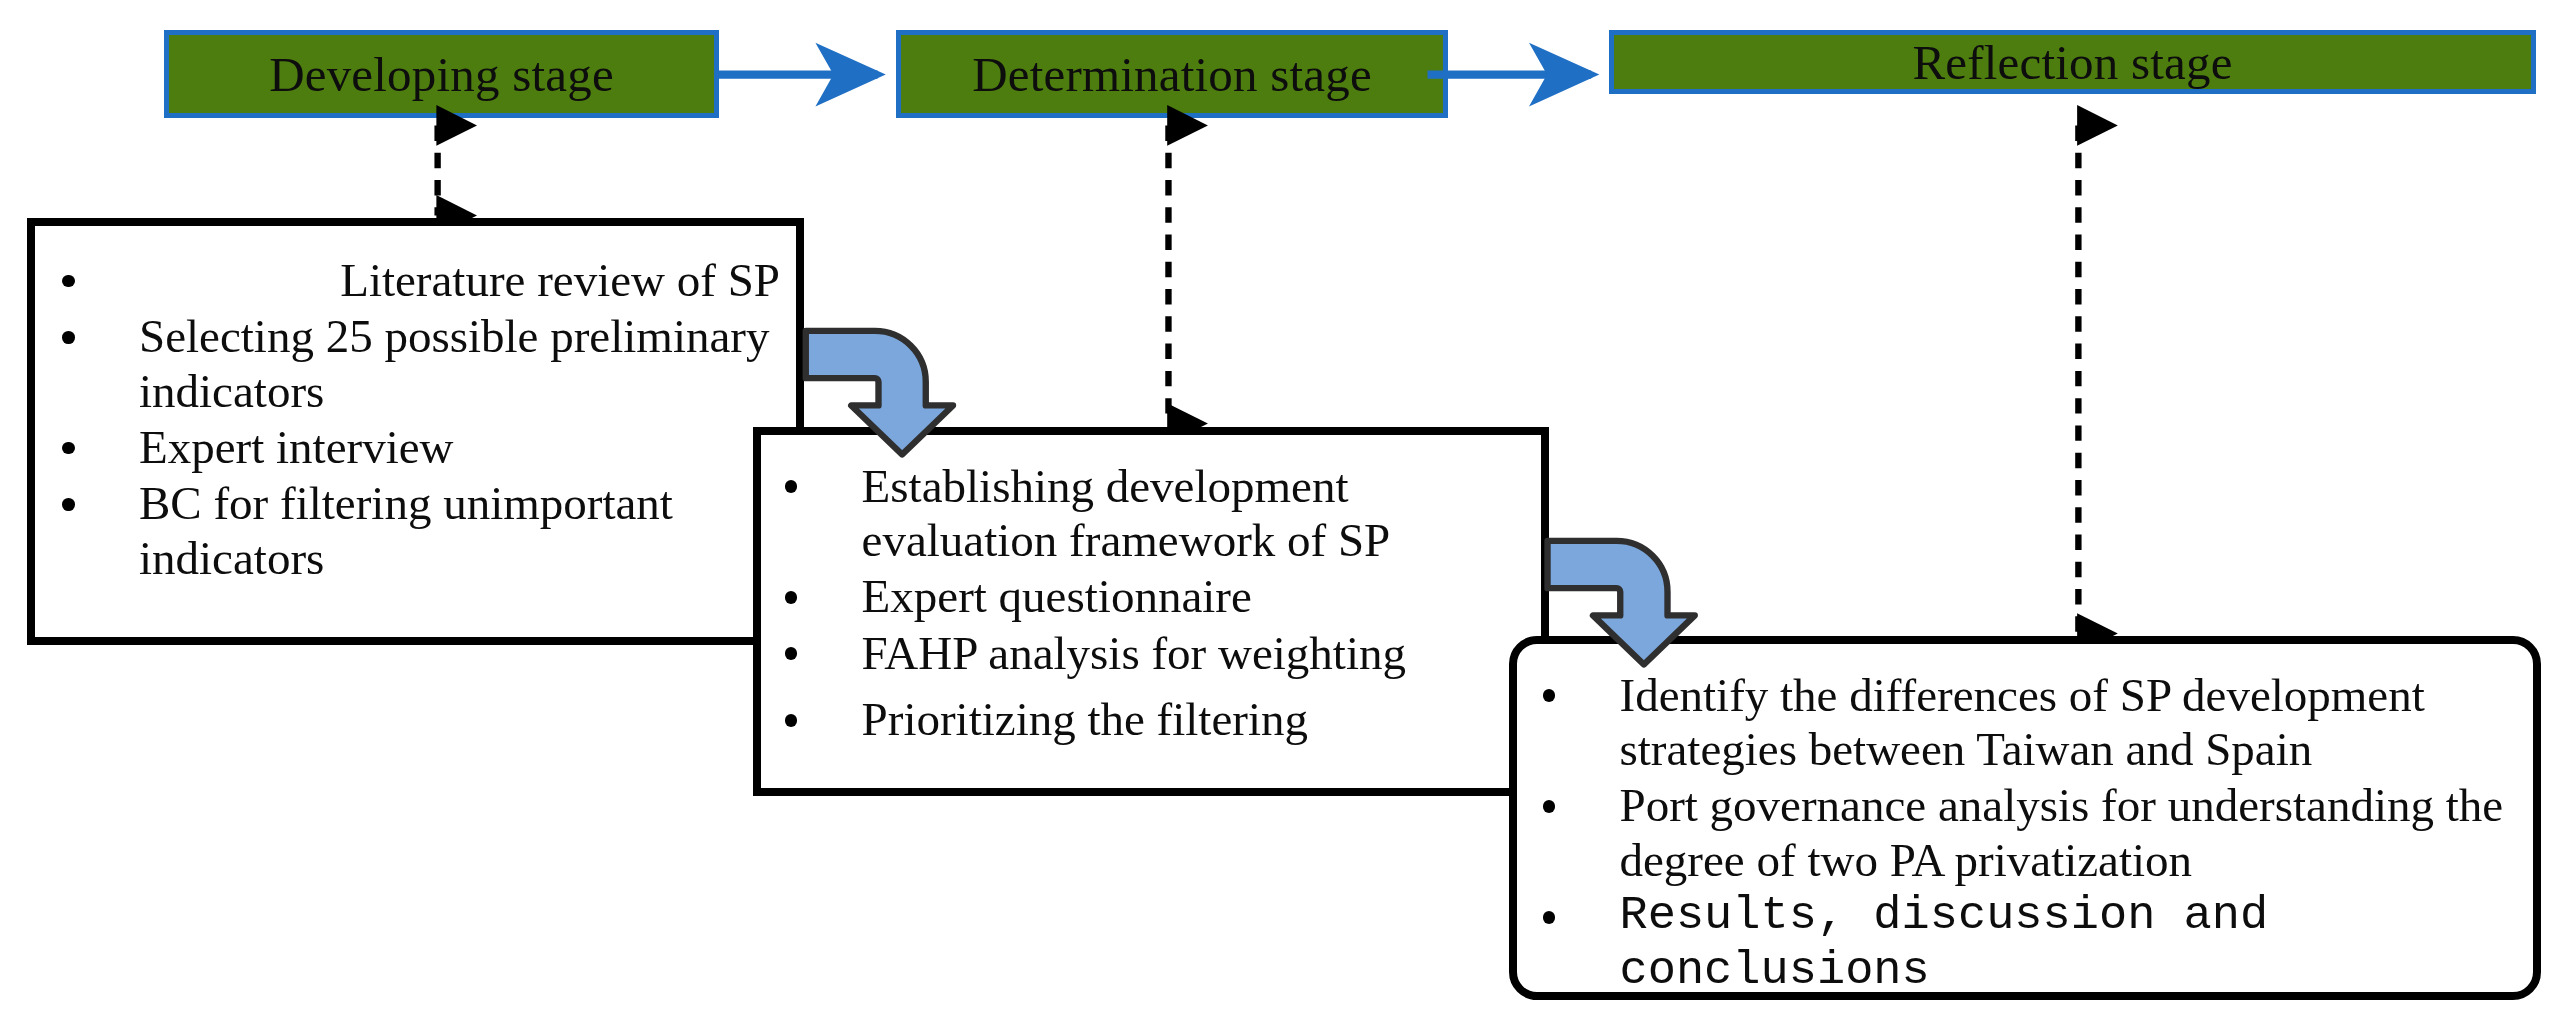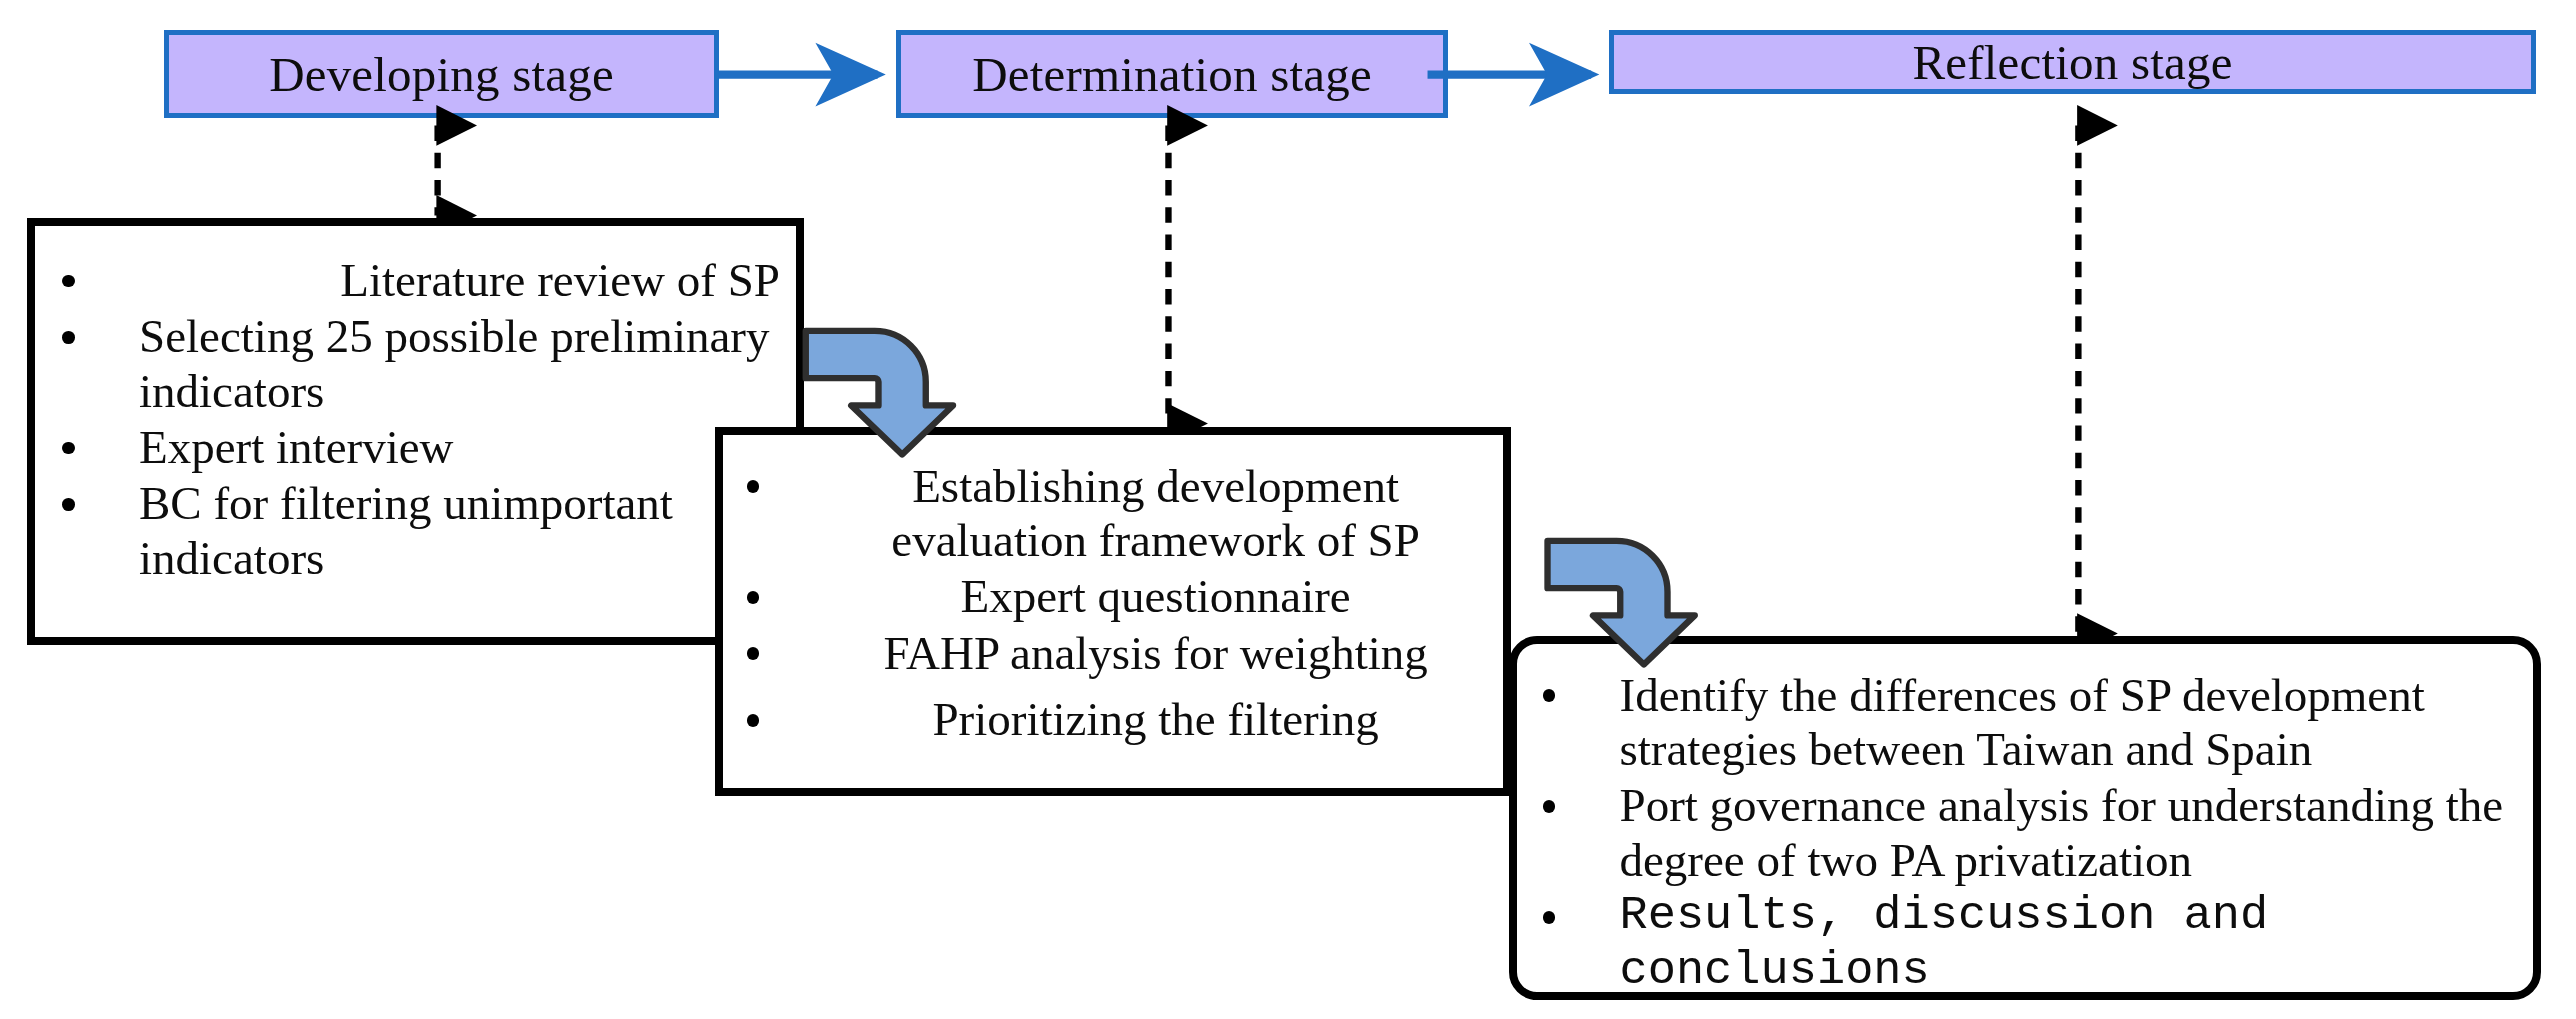--- a/index.html
+++ b/index.html
@@ -10,21 +10,21 @@
     background:#ffffff;
     font-family:"Liberation Serif","DejaVu Serif",serif;
     overflow:hidden;
   }
 
   
   .stage-box{
     position:absolute;
     box-sizing:border-box;
     border:5.5px solid #1F6FC4;
-    background:#c4b5fd;
+    background:#4d7c0f;
     display:flex;
     align-items:center;
     justify-content:center;
     color:#0d0d0d;
     font-size:49px;
     line-height:1;
     letter-spacing:0.2px;
   }
 
   
@@ -133,21 +133,21 @@
         <span class="dot"></span>
         <span class="txt">Expert interview</span>
       </li>
       <li style="padding-left:77px;">
         <span class="dot"></span>
         <span class="txt">BC for filtering unimportant indicators</span>
       </li>
     </ul>
   </div>
 
-  <div class="content-box" style="left:715px; top:427px; width:796px; height:369px;text-align:center;">
+  <div class="content-box" style="left:753px; top:427px; width:796px; height:369px;">
     <ul class="bullets" style="margin:23.6px 0 0 23.6px; width:741px;">
       <li style="padding-left:77px; margin-bottom:1.8px;">
         <span class="dot"></span>
         <span class="txt">Establishing development evaluation framework of SP</span>
       </li>
       <li style="padding-left:77px; margin-bottom:1.8px;">
         <span class="dot"></span>
         <span class="txt">Expert questionnaire</span>
       </li>
       <li style="padding-left:77px; margin-bottom:12px;">

